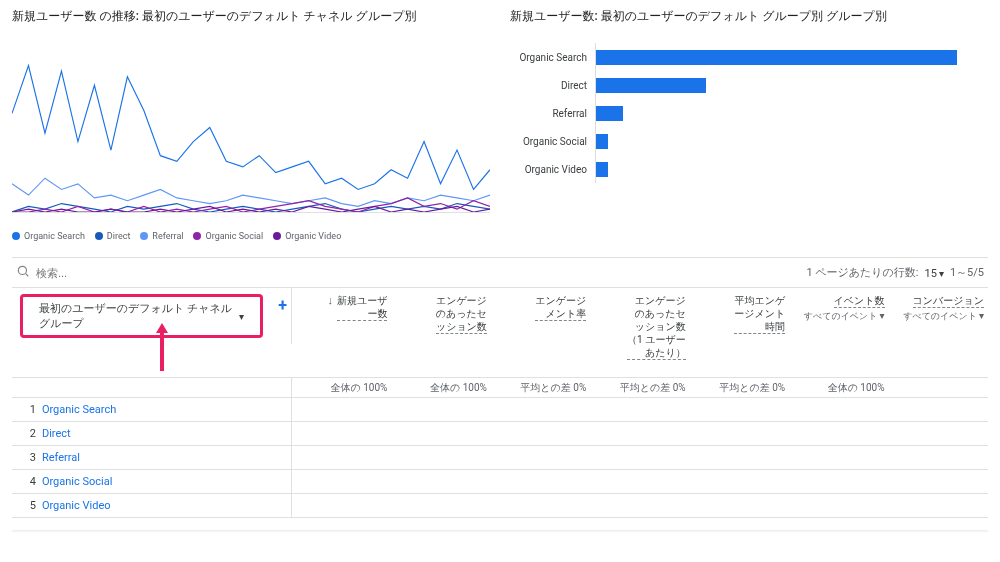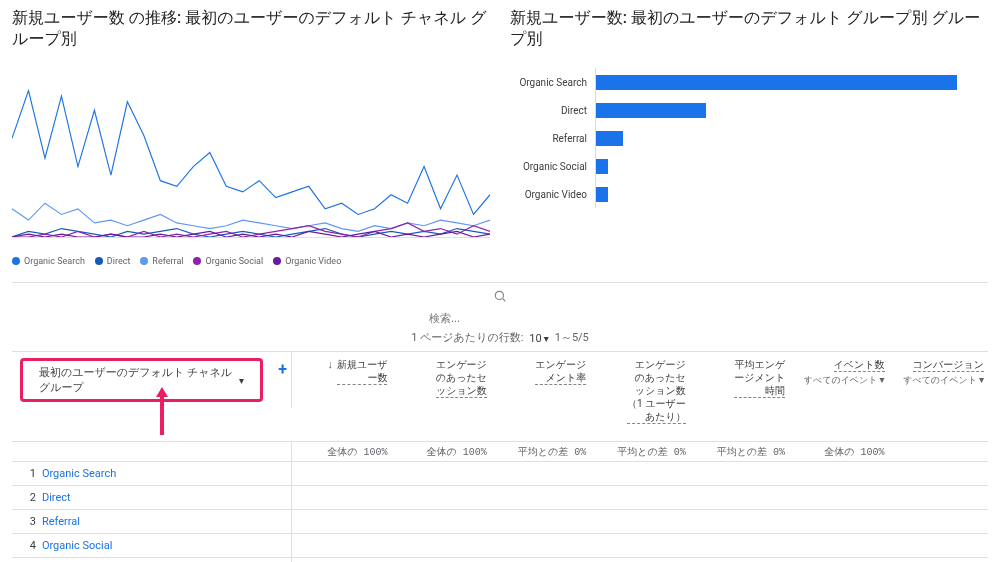--- a/index.html
+++ b/index.html
@@ -8,41 +8,41 @@
       font-size: 12px;
       color: #3c4043;
       background: #fff;
       width: 1000px;
       height: 562px;
       overflow: hidden;
     }
     .container { padding: 8px 12px; }
     .charts-row { display: flex; gap: 20px; }
     .chart-panel { flex: 1; }
-    .chart-title { font-size: 16px; font-weight: 500; color: #202124; margin-bottom: 8px; }
+    .chart-title { font-size: 12px; font-weight: 500; color: #202124; margin-bottom: 8px; }
     .line-chart-area {
       height: 180px;
       position: relative;
       border-bottom: 1px solid #e0e0e0;
       padding-top: 10px;
     }
     .line-chart-area svg { width: 100%; height: 100%; display: block; }
     .legend { display: flex; flex-wrap: wrap; gap: 10px; margin-top: 18px; font-size: 9px; color: #5f6368; }
     .legend-item { display: flex; align-items: center; gap: 4px; }
     .legend-dot { width: 8px; height: 8px; border-radius: 50%; display: inline-block; }
 
     .bar-chart-area { height: 180px; padding-top: 10px; }
     .bar-row { display: flex; align-items: center; height: 28px; margin-bottom: 0; }
     .bar-label { width: 85px; font-size: 10px; color: #3c4043; text-align: right; padding-right: 8px; }
     .bar-track { flex: 1; position: relative; border-left: 1px solid #dadce0; height: 100%; display: flex; align-items: center; padding: 3px 0; }
     .bar-fill { background: #1a73e8; height: 15px; }
 
     .divider { height: 1px; background: #e0e0e0; margin: 16px 0 0 0; }
 
-    .search-row { display: flex; align-items: center; padding: 6px 4px; border-bottom: 1px solid #e0e0e0; gap: 6px; flex-direction: column; }
+    .search-row { display: flex; align-items: center; padding: 6px 4px; border-bottom: 1px solid #e0e0e0; gap: 6px; }
     .search-icon { color: #80868b; font-size: 14px; }
     .search-input { border: none; outline: none; flex: 1; font-size: 11px; color: #5f6368; }
     .rows-per-page { display: flex; align-items: flex-end; gap: 6px; font-size: 11px; color: #5f6368; }
     .rows-dropdown { display: flex; align-items: center; gap: 2px; color: #3c4043; }
     .chevron-down { font-size: 10px; }
 
     .dimension-row { display: flex; align-items: flex-start; border-bottom: 1px solid #e0e0e0; min-height: 90px; }
     .dimension-cell {
       width: 280px;
       padding: 6px 8px;
@@ -75,21 +75,21 @@
       font-size: 10px;
       color: #3c4043;
       display: flex;
       flex-direction: column;
       align-items: flex-end;
     }
     .metric-label { border-bottom: 1px dashed #80868b; display: inline-block; line-height: 1.3; }
     .metric-sub { font-size: 9px; color: #5f6368; margin-top: 2px; display: flex; gap: 2px; }
     .sort-arrow { color: #5f6368; font-size: 11px; margin-right: 4px; }
 
-    .summary-row { display: flex; border-bottom: 1px solid #e0e0e0; height: 20px; align-items: center; font-family: Liberation Mono, monospace; }
+    .summary-row { display: flex; border-bottom: 1px solid #e0e0e0; height: 20px; align-items: center; }
     .summary-dim { width: 280px; border-right: 1px solid #e0e0e0; height: 100%; }
     .summary-metrics { flex: 1; display: flex; }
     .summary-cell { flex: 1; text-align: right; font-size: 10px; color: #5f6368; padding: 0 4px; }
 
     .data-row { display: flex; height: 24px; align-items: center; border-bottom: 1px solid #e0e0e0; font-size: 11px; }
     .data-num { width: 30px; text-align: right; padding-right: 6px; color: #3c4043; }
     .data-dim { width: 250px; color: #1a73e8; cursor: pointer; }
     .data-dim-wrap { display: flex; width: 280px; border-right: 1px solid #e0e0e0; height: 100%; align-items: center; }
     .data-metrics { flex: 1; display: flex; }
 
@@ -179,21 +179,21 @@
     <span class="search-icon">
       <svg width="14" height="14" viewBox="0 0 24 24" fill="none" stroke="currentColor" stroke-width="2">
           <circle cx="11" cy="11" r="7"></circle>
           <line x1="21" y1="21" x2="16.65" y2="16.65"></line>
         </svg>
     </span>
     <input class="search-input" placeholder="検索..." style="">
     <div class="rows-per-page">
       <span>1 ページあたりの行数:</span>
       <span class="rows-dropdown">
-        <span>10</span>
+        <span>15</span>
         <span class="chevron-down">▾</span>
       </span>
       <span style="margin-left:0">1～5/5</span>
     </div>
   </div>
 
   <div class="dimension-row">
     <div class="dimension-cell">
       <div class="dimension-selector">
         <span>最初のユーザーのデフォルト チャネル グループ</span>

